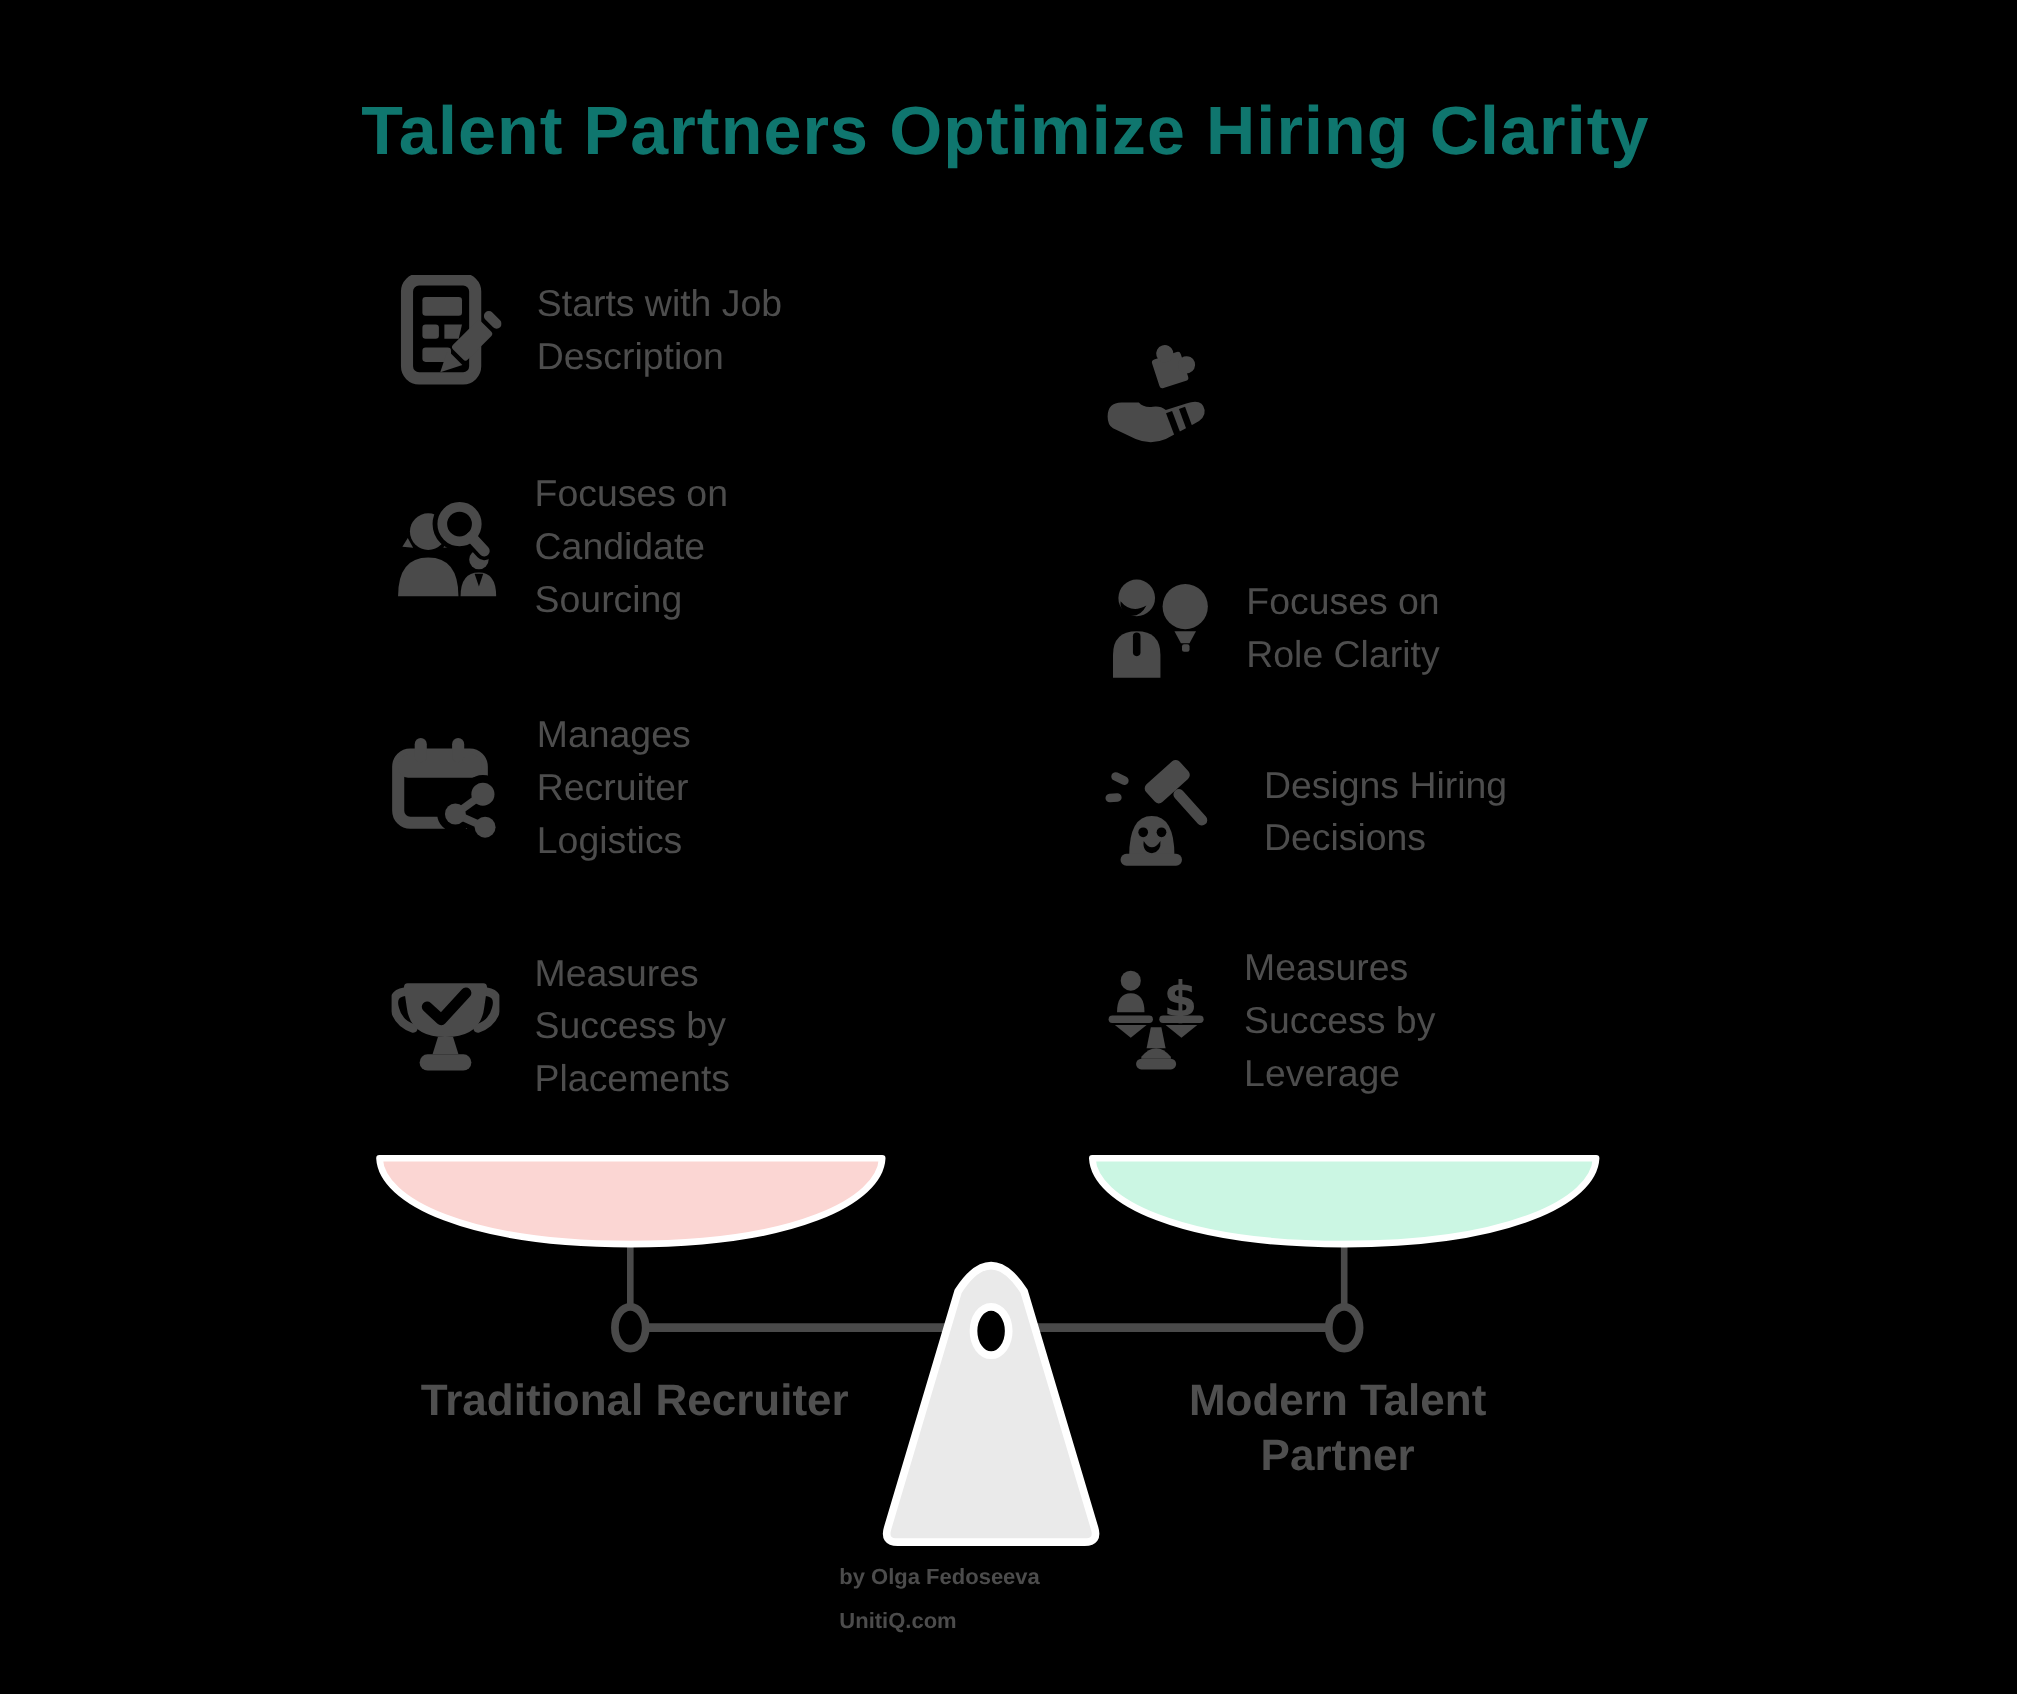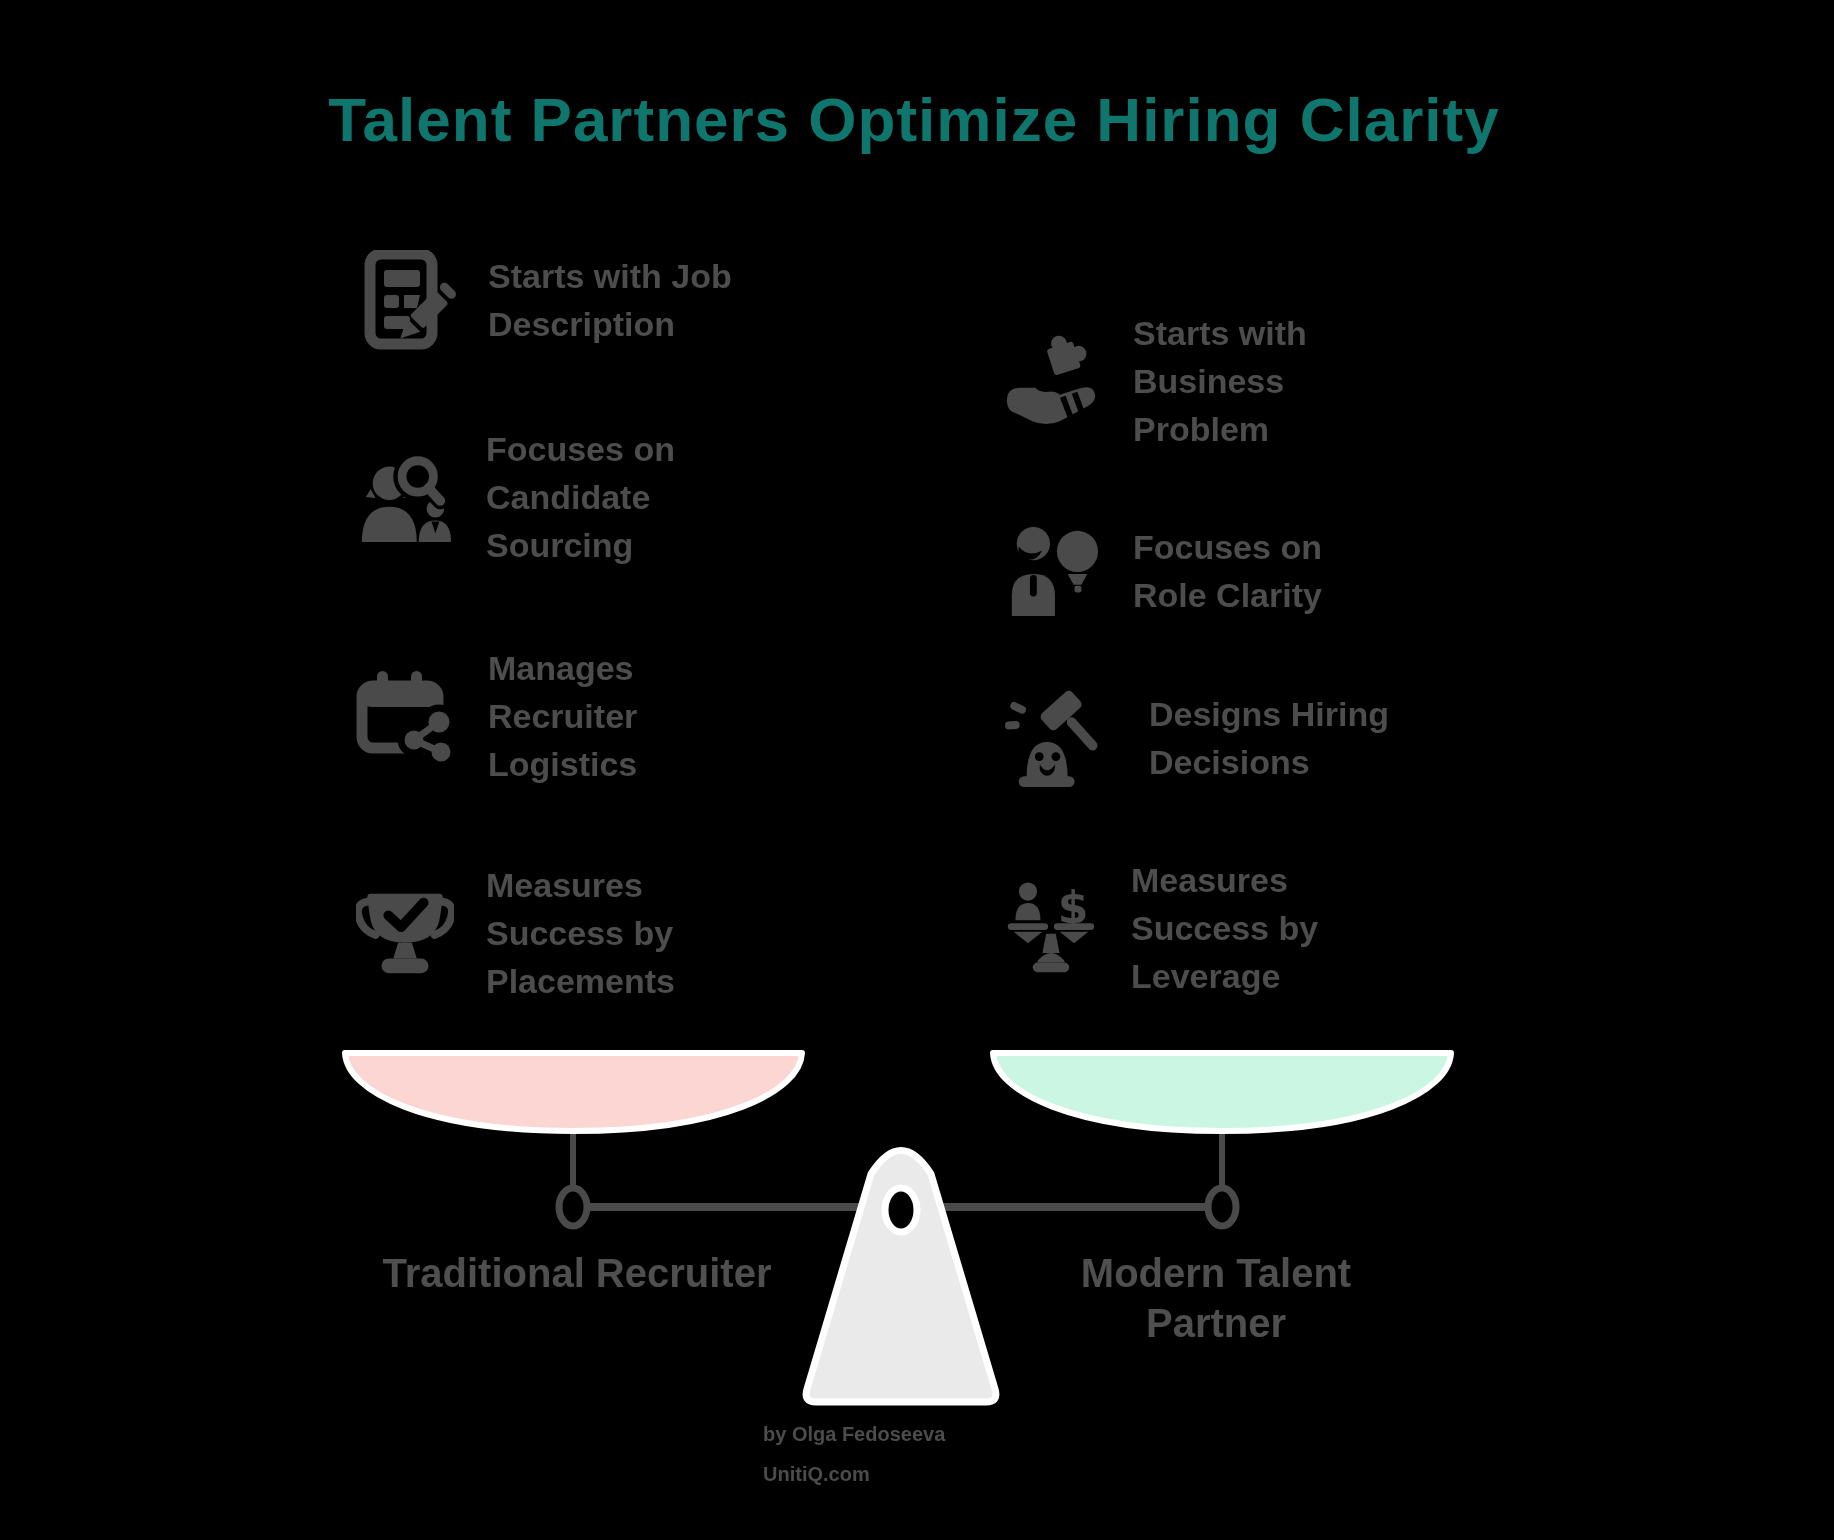--- a/index.html
+++ b/index.html
@@ -12,21 +12,21 @@
     position:absolute;top:84px;left:16px;width:1796px;
     text-align:center;font-size:62px;font-weight:bold;color:#0f766e;
     letter-spacing:1px;
   }
   .item{
     position:absolute;display:flex;align-items:center;gap:32px;
   }
   .item .icon{flex:0 0 auto;}
   .item .icon svg{display:block;}
   .item .txt{
-    font-size:34px;font-weight:bold;color:#4d4d4d;line-height:48px;
+    font-size:34px;font-weight:normal;color:#4d4d4d;line-height:48px;
     white-space:pre-line;
   }
   .pan-label{
     position:absolute;text-align:center;font-size:40px;font-weight:bold;
     color:#4f4f4f;line-height:50px;white-space:pre-line;
   }
   .footer{
     position:absolute;left:763px;top:1414px;font-size:20px;font-weight:bold;
     color:#4c4c4c;line-height:40px;white-space:pre-line;
   }
@@ -125,23 +125,20 @@
       <g transform="rotate(-18 62 27)">
         <rect x="48" y="13" width="28" height="28" rx="3"></rect>
         <circle cx="62" cy="11" r="8"></circle>
         <circle cx="78" cy="27" r="8"></circle>
       </g>
       <path d="M4 70 Q4 57 17 57 L33 57 Q37 62 46 61 Q53 60 58 64 L77 58 Q92 53 94 64 Q95 72 84 77 L58 91 Q44 97 30 91 L9 81 Q4 78 4 70 Z"></path>
       <line x1="61" y1="66" x2="69" y2="87" stroke="#000" stroke-width="6"></line>
       <line x1="73" y1="62" x2="80" y2="81" stroke="#000" stroke-width="6"></line>
     </svg>
   </span>
-  <span class="txt">Starts with
-Business
-Problem</span>
 </div>
 
 <div class="item" style="left:1003px;top:522px;">
   <span class="icon">
     <svg width="98" height="98" viewBox="0 0 100 100" fill="#4a4a4a">
       <circle cx="31" cy="22" r="17"></circle>
       <path d="M16 25 Q26 37 40 29 Q34 41 22 38 Q15 33 16 25 Z" fill="#000"></path>
       <path d="M9 96 V75 Q9 53 31 53 Q53 53 53 75 V96 Z"></path>
       <rect x="27.5" y="54" width="7" height="22" rx="3.5" fill="#000"></rect>
       <circle cx="76" cy="30" r="21"></circle>

